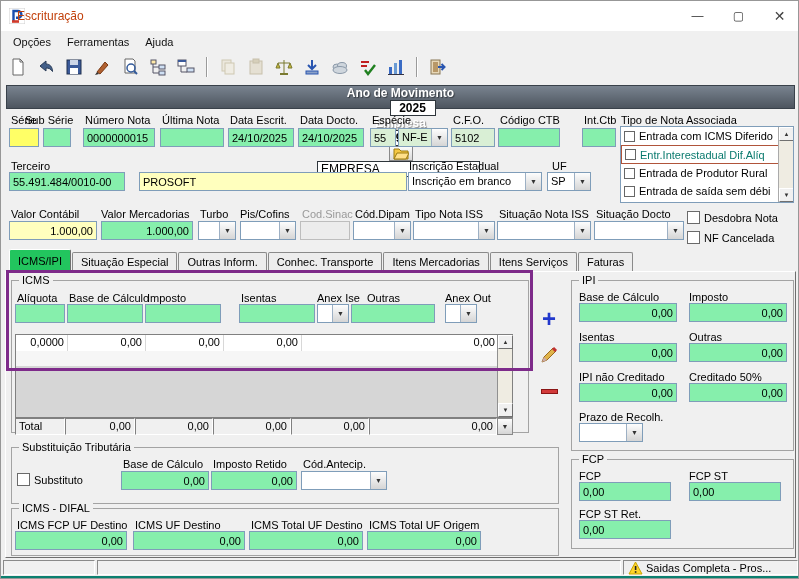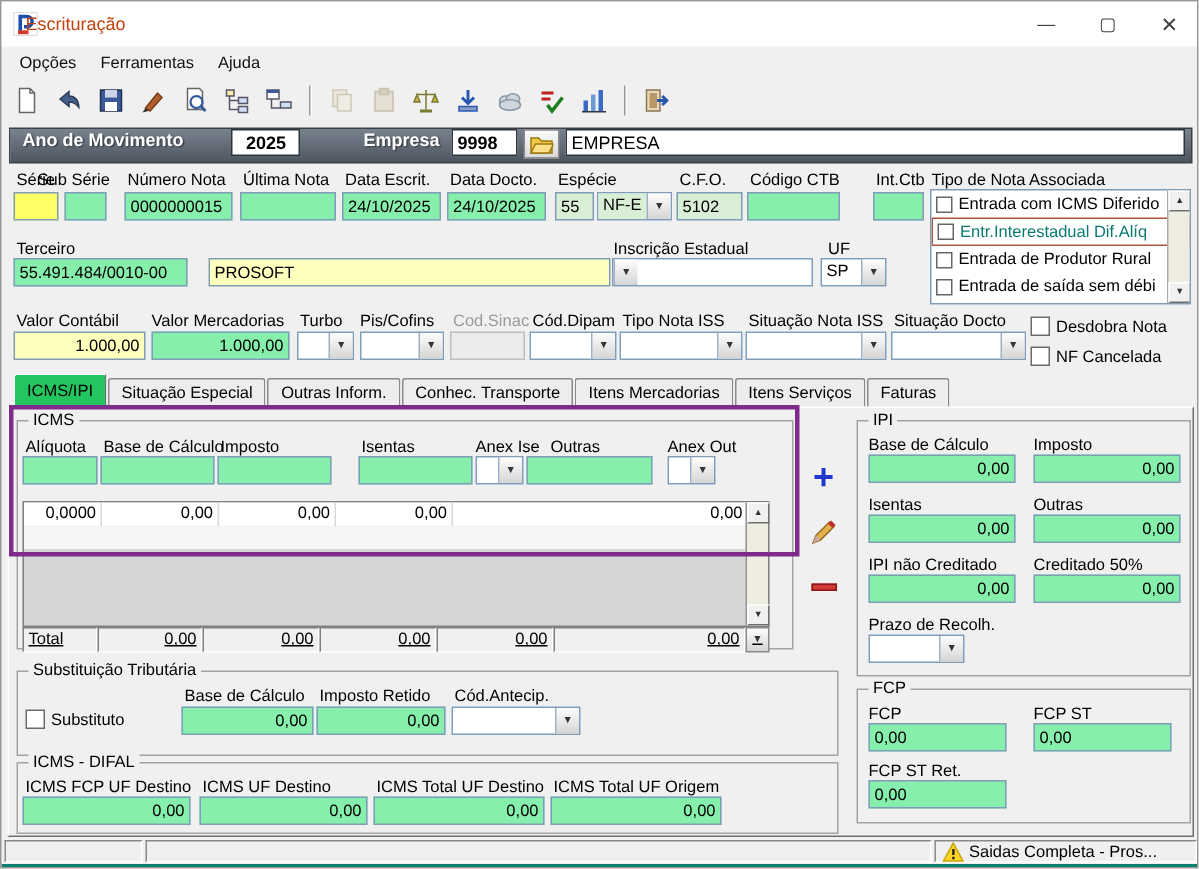--- a/index.html
+++ b/index.html
@@ -20,21 +20,21 @@
 
   
   .toolbar { position:absolute; left:4px; top:52px; height:28px; display:flex; align-items:center; gap:2px; }
   .tbtn { width:26px; height:26px; display:flex; align-items:center; justify-content:center; border:1px solid transparent; }
   .tbtn.dis { opacity:.45; }
   .tsep { width:2px; height:20px; border-left:1px solid #9a9a9a; border-right:1px solid #ffffff; margin:0 5px; }
 
   
   .hdr { position:absolute; left:5px; top:84px; width:789px; height:24px;
          background:linear-gradient(#79838f,#4d555f); border:1px solid #39414a;
-         display:flex; align-items:flex-start; color:#fff; }
+         display:flex; align-items:center; color:#fff;flex-direction:column; }
   .hlbl { margin:0 8px; font-size:12px; font-weight:bold; text-shadow:1px 1px 1px rgba(0,0,0,.45); white-space:nowrap; }
   .hfld { height:18px; border:1px solid #2e353b; background:#fff; color:#000; font-weight:bold;
           font-size:12px; padding:0 3px; font-family:inherit; }
   .hspacer { width:34px; }
   .folderbtn { width:24px; height:20px; margin:0 4px; background:linear-gradient(#fbfbfb,#d9d9d9);
                border:1px solid #8a8a8a; display:flex; align-items:center; justify-content:center; }
 
   
   .lbl { position:absolute; white-space:nowrap; font-size:11px; color:#000; }
   .lbl.dim { color:#9a9a9a; }
@@ -77,21 +77,21 @@
   .grp { position:absolute; border:1px solid #a3a3a3; z-index:1; }
   .leg { position:absolute; background:#f0f0f0; padding:0 3px; z-index:2; white-space:nowrap; }
 
   
   .grid { position:absolute; left:14px; top:333px; width:498px; height:84px; border:1px solid #808080;
           background:#d6d6d6; z-index:1; }
   .grow { position:absolute; left:0; top:0; width:483px; height:16px; display:flex; background:#fff; }
   .gcell { border-right:1px solid #d8d8d8; padding:1px 3px 0; text-align:right; }
   .grow2 { position:absolute; left:0; top:16px; width:483px; height:15px; background:#f6f6f6; }
   .vsb { position:absolute; right:0; top:0; bottom:0; width:15px; background:#efece2; border-left:1px solid #909090; }
-  .totrow { position:absolute; left:14px; top:417px; width:498px; height:17px; display:flex; z-index:1;text-decoration:underline; }
+  .totrow { position:absolute; left:14px; top:417px; width:498px; height:17px; display:flex; z-index:1; }
   .tcell { height:17px; border:1px solid; border-color:#808080 #fff #fff #808080; background:#f0f0f0;
            padding:1px 3px 0; text-align:right; }
   .tcell.tl { text-align:left; }
   .tarrow { width:16px; height:17px; background:linear-gradient(#fdfdfd,#d5d5d5); border:1px solid #8a8a8a;
             display:flex; align-items:center; justify-content:center; font-size:7px; color:#333; }
 
   .sidebtn { position:absolute; left:534px; width:28px; height:28px; display:flex; align-items:center;
              justify-content:center; z-index:1; }
   .plusg { color:#2238cc; font-size:24px; font-weight:bold; line-height:20px; }
   .minusbar { width:17px; height:5px; background:#d23a3a; border:1px solid #8a1515; }
@@ -296,20 +296,21 @@
       <div class="sbtn">▲</div>
       <div class="sbtn bot">▼</div>
     </div>
   </div>
 
   <span class="lbl" style="left:10px;top:159px">Terceiro</span>
   <input class="fld" style="left: 8px; top: 171px; width: 116px;" value="55.491.484/0010-00">
   <input class="fld yellow" style="left: 138px; top: 171px; width: 268px;" value="PROSOFT">
   <span class="lbl" style="left:408px;top:159px">Inscrição Estadual</span>
   <div class="combo" style="left:407px;top:171px;width:134px">
+    <span class="cv">Inscrição em branco</span>
       <span class="cb">▼</span>
   </div>
   <span class="lbl" style="left:551px;top:159px">UF</span>
   <div class="combo" style="left:546px;top:171px;width:44px">
     <span class="cv">SP</span>
       <span class="cb">▼</span>
   </div>
 
   <span class="lbl" style="left:10px;top:207px">Valor Contábil</span>
   <input class="fld yellow right" style="left: 8px; top: 220px; width: 88px;" value="1.000,00">

